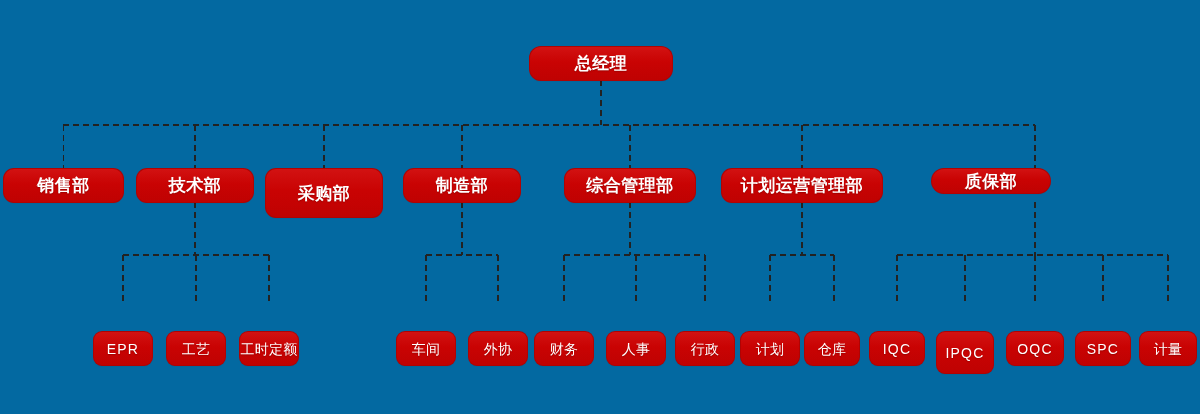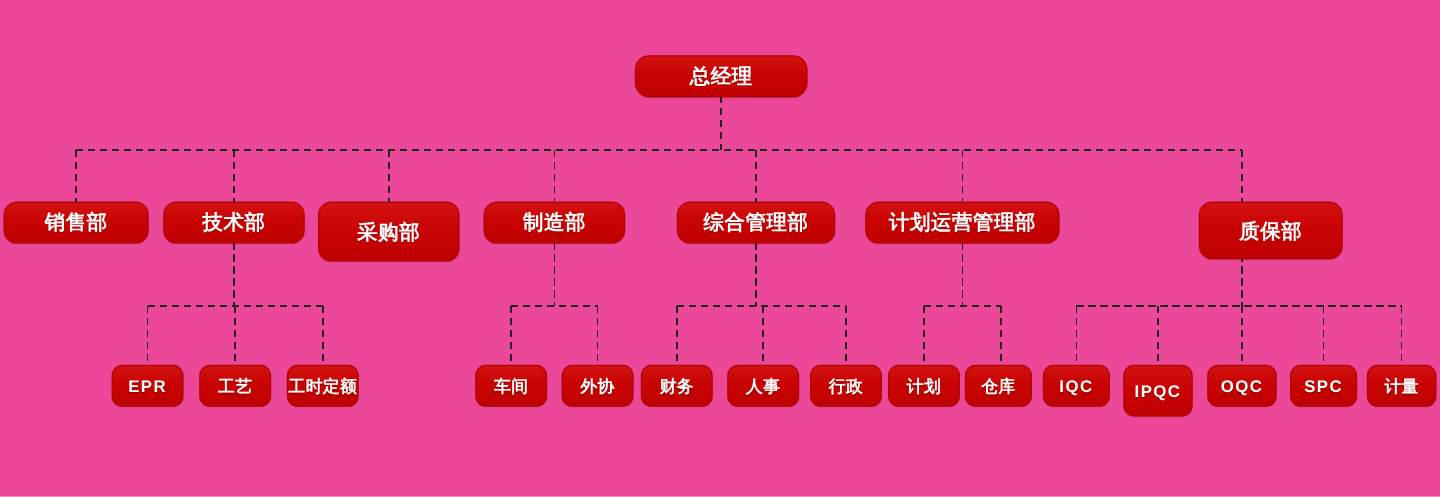--- a/index.html
+++ b/index.html
@@ -8,21 +8,21 @@
     padding: 0;
     background: #ffffff;
   }
   body {
     font-family: "Liberation Sans", "DejaVu Sans", sans-serif;
   }
   #chart-root {
     position: relative;
     width: 1200px;
     height: 414px;
-    background: #ec4899;
+    background: #0369a1;
     overflow: hidden;
   }
   #connector-layer {
     position: absolute;
     left: 0;
     top: 0;
     width: 1200px;
     height: 414px;
     pointer-events: none;
   }
@@ -48,23 +48,24 @@
     border-radius: 11px;
   }
   .node.level-1 {
     font-size: 17px;
     font-weight: bold;
     border-radius: 10px;
     justify-content: center;
   }
   .node.level-2 {
     font-size: 14px;
-    font-weight: bold;
+    font-weight: normal;
     border-radius: 8px;
     letter-spacing: 0.3px;
+    margin-top: 27px;
   }
   .node.level-2.latin {
     letter-spacing: 1.2px;
   }
   .node-label {
     display: block;
     line-height: 1;
   }
 </style>
 </head>
@@ -124,21 +125,21 @@
       </div>
       <div class="node level-1" style="left: 404px; top: 169px; width: 116px; height: 33px;">
         <span class="node-label">制造部</span>
       </div>
       <div class="node level-1" style="left: 565px; top: 169px; width: 130px; height: 33px;">
         <span class="node-label">综合管理部</span>
       </div>
       <div class="node level-1" style="left: 722px; top: 169px; width: 160px; height: 33px;">
         <span class="node-label">计划运营管理部</span>
       </div>
-      <div class="node level-1" style="left: 1000px; top: 169px; width: 118px; height: 46px;">
+      <div class="node level-1" style="left: 932px; top: 169px; width: 118px; height: 24px; border-radius: 13px;">
         <span class="node-label">质保部</span>
       </div>
       <div class="node level-2 latin" style="left: 94px; top: 305px; width: 58px; height: 33px;">
         <span class="node-label">EPR</span>
       </div>
       <div class="node level-2" style="left: 167px; top: 305px; width: 58px; height: 33px;">
         <span class="node-label">工艺</span>
       </div>
       <div class="node level-2" style="left: 240px; top: 305px; width: 58px; height: 33px;">
         <span class="node-label">工时定额</span>

